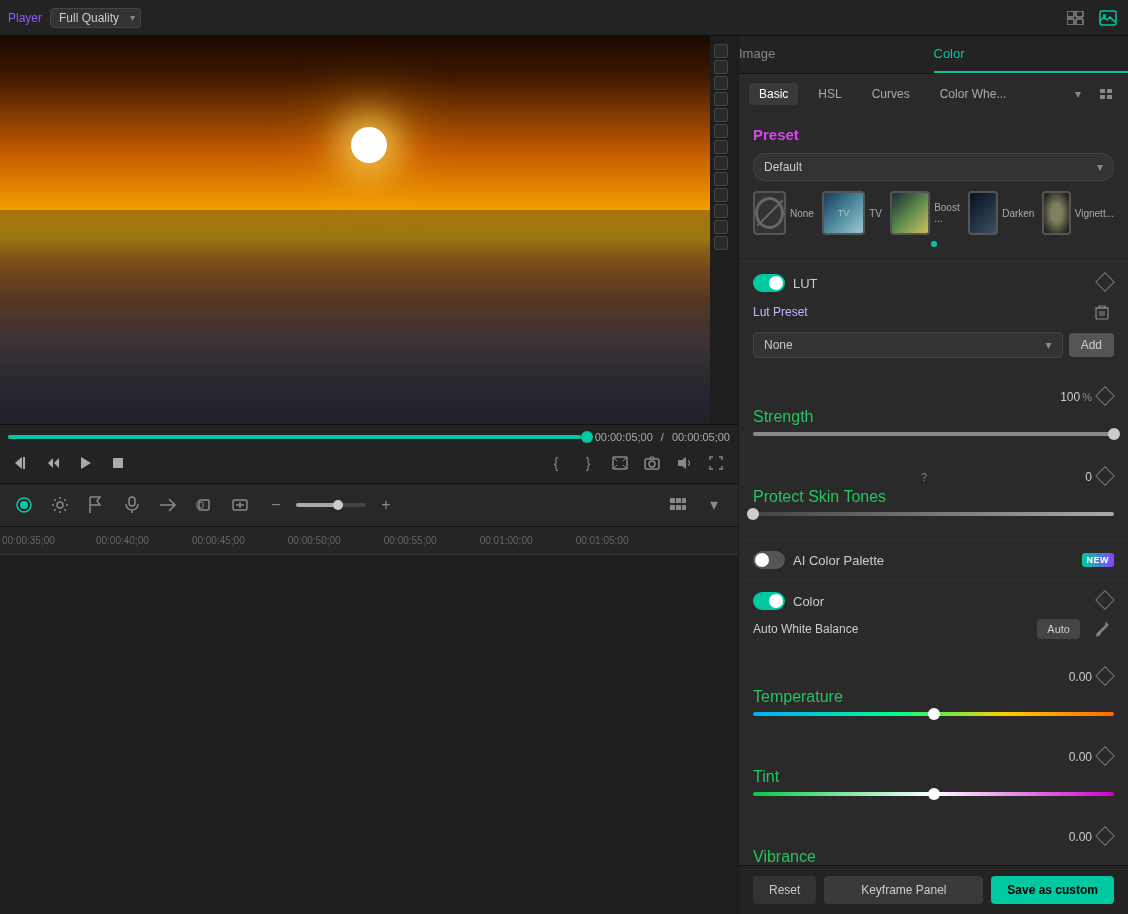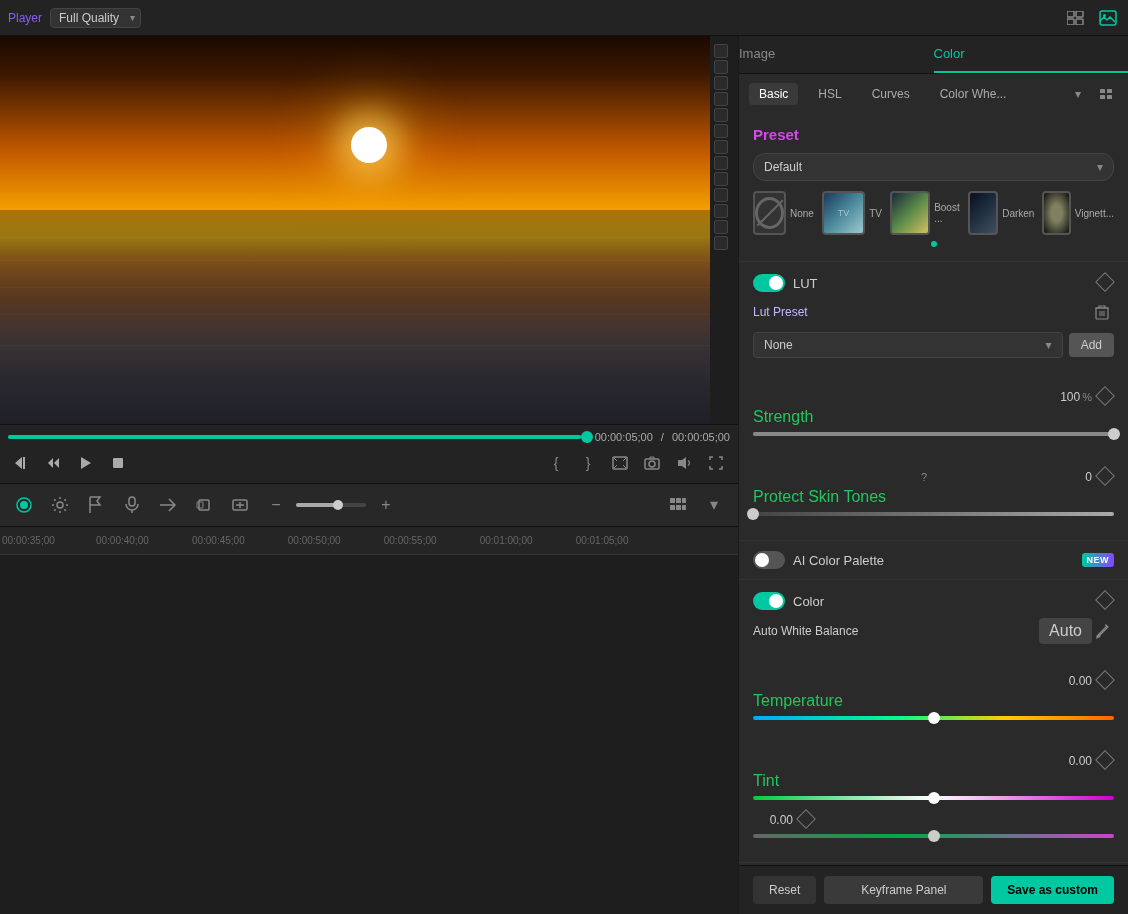--- a/index.html
+++ b/index.html
@@ -601,23 +601,23 @@
       align-items: center;
       margin-bottom: 8px;
     }
     .awb-label { flex: 1; color: #ccc; font-size: 12px; }
     .auto-btn {
       background: #444;
       color: #ccc;
       border: none;
       border-radius: 4px;
       padding: 4px 10px;
-      font-size: 16px;
-      cursor: pointer;
-      margin-right: 0;
+      font-size: 11px;
+      cursor: pointer;
+      margin-right: 12px;
     }
     .eyedrop-btn {
       width: 22px; height: 22px;
       display: flex; align-items: center; justify-content: center;
       color: #888; cursor: pointer;
     }
 
     
     .scroll-indicator {
       display: flex; justify-content: center;
@@ -1028,20 +1028,21 @@
               <div class="diamond-icon"></div>
             </div>
           </div>
           <div class="slider-track tint-track">
             <div class="slider-thumb" style="left:calc(50% - 6px);background:#fff;"></div>
           </div>
         </div>
 
         <div class="slider-row">
           <div class="slider-label-row">
+            <span class="slider-label">Vibrance</span>
             <span class="slider-value">0.00</span>
             <div class="toggle-diamond" style="margin-left:6px;">
               <div class="diamond-icon"></div>
             </div>
           </div>
           <div class="slider-track vibrance-track">
             <div class="slider-thumb" style="left:calc(50% - 6px);background:#ccc;"></div>
           </div>
         </div>
 

